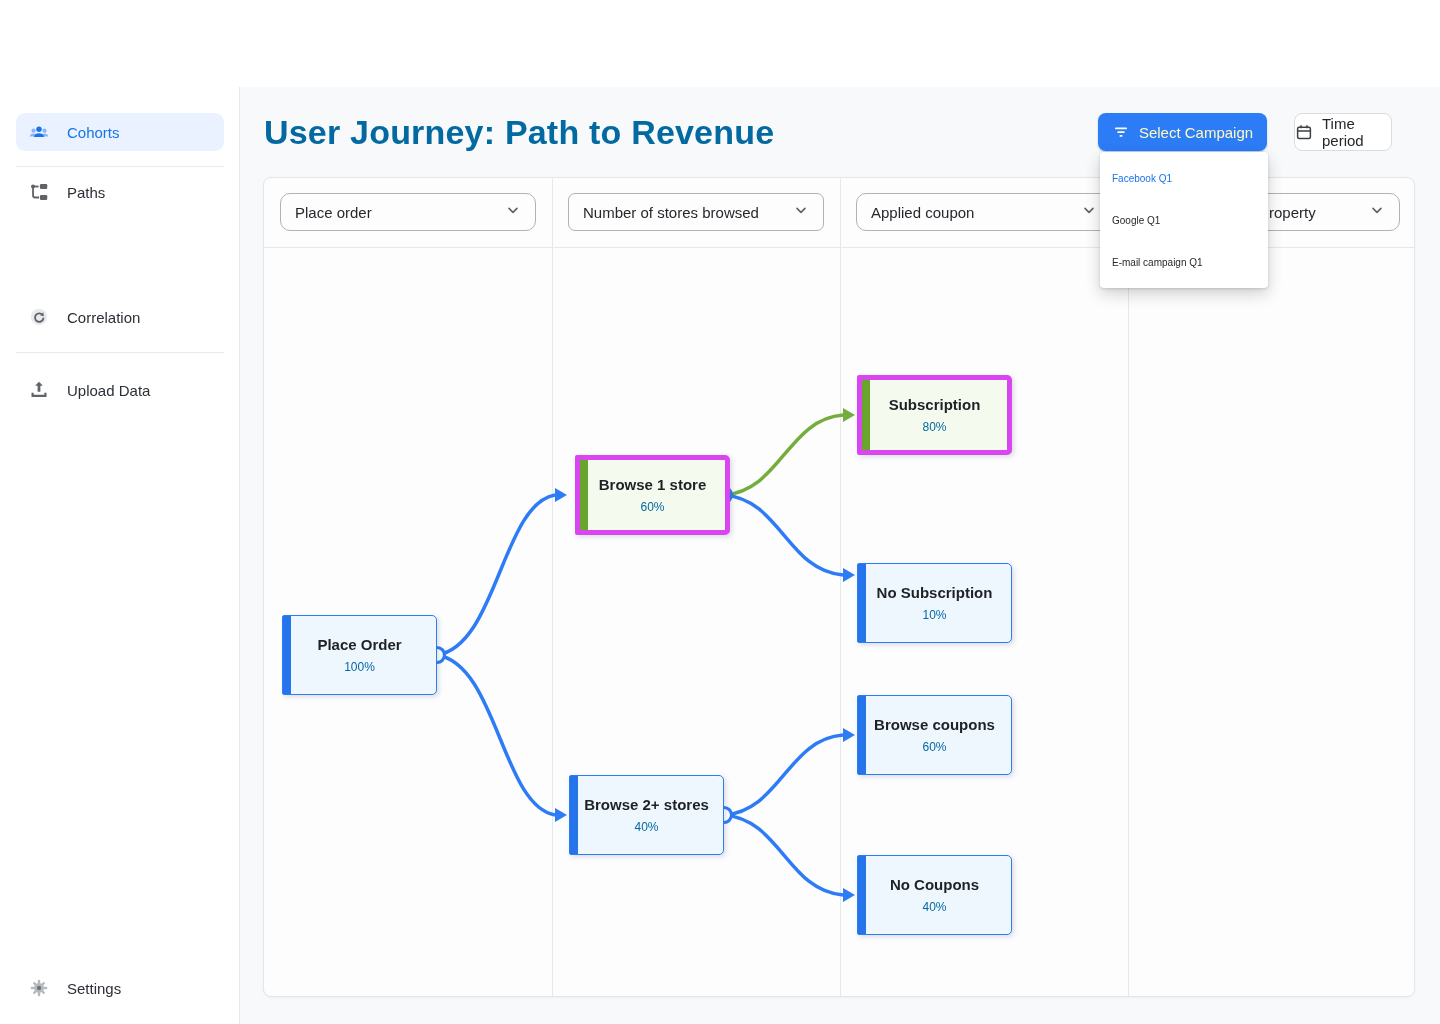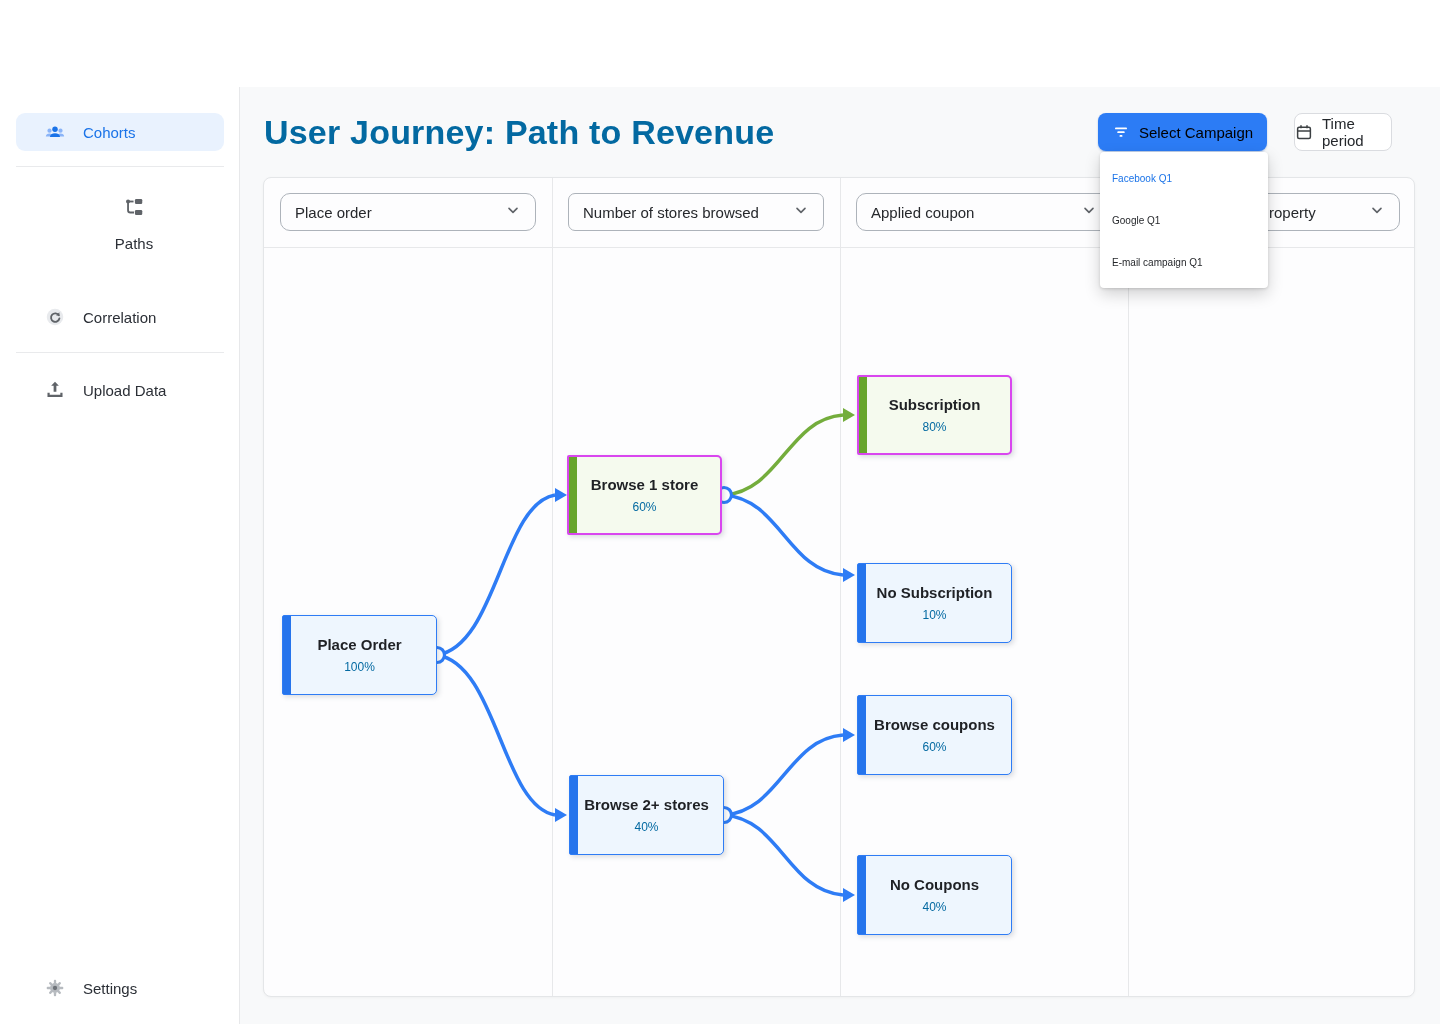--- a/index.html
+++ b/index.html
@@ -4,36 +4,36 @@
 <style>
   * { margin:0; padding:0; box-sizing:border-box; }
   html,body { width:1440px; height:1024px; overflow:hidden;
     font-family:"Liberation Sans","DejaVu Sans",sans-serif; background:#fff; }
 
   .topbar { position:absolute; left:0; top:0; width:1440px; height:87px; background:#fff; }
 
   .sidebar { position:absolute; left:0; top:87px; width:240px; height:937px;
     background:#fff; border-right:1px solid #e7e8ea; }
   .side-item { position:absolute; left:16px; width:208px; height:38px;
-    display:flex; align-items:center; gap:17px; padding-left:28px;
+    display:flex; align-items:center; gap:17px; padding-left:12px;
     border-radius:9px; cursor:pointer; }
   .side-item .lbl { font-size:15px; font-weight:500; color:#2b2f36; }
   .side-item.active { background:#e9f2fe; }
   .side-item.active .lbl { color:#1a73e8; }
   .side-divider { position:absolute; left:16px; width:208px; height:1px; background:#e9eaec; }
   .side-icon { width:22px; height:22px; display:flex; align-items:center; justify-content:center; }
 
   .main { position:absolute; left:240px; top:87px; width:1200px; height:937px; background:#f8f9fa; }
 
   .page-title { position:absolute; left:24px; top:26px; font-size:34px;
     font-weight:700; color:#0369a1; letter-spacing:.2px; }
 
   .btn { position:absolute; top:26px; height:38px; display:flex; align-items:center;
     gap:9px; border-radius:8px; font-size:15px; font-weight:500; cursor:pointer; }
-  .btn-primary { left:858px; width:169px; background:#2c7cf5; color:#000000;
+  .btn-primary { left:858px; width:169px; background:#2c7cf5; color:#fef9c3;
     justify-content:center; box-shadow:0 1px 2px rgba(38,97,191,.35); }
   .btn-secondary { left:1054px; width:98px; background:#fff; color:#24272b;
     border:1px solid #dadce0; justify-content:center; }
 
   .panel { position:absolute; left:23px; top:90px; width:1152px; height:820px;
     background:#fdfdfe; border:1px solid #e4e6e8; border-radius:8px;
     box-shadow:0 1px 3px rgba(0,0,0,.04); }
   .col-border { position:absolute; top:0; width:1px; height:818px; background:#e7e8ea; }
   .hdr-border { position:absolute; left:0; top:69px; width:1150px; height:1px; background:#e7e8ea; }
 
@@ -48,25 +48,25 @@
   .flow svg.edges { position:absolute; left:0; top:0; }
 
   .node { position:absolute; width:155px; height:80px; border-radius:2px 5px 5px 2px;
     display:flex; flex-direction:column; align-items:center; justify-content:center;
     gap:7px; cursor:pointer; box-shadow:2px 2px 5px rgba(60,70,90,.18); }
   .node .bar { position:absolute; left:0; top:0; width:8px; height:100%; }
   .node .nt { font-size:15px; font-weight:700; color:#1f2125; }
   .node .nv { font-size:12px; color:#0369a1; }
   .node-blue { background:#eef6fe; border:1px solid #2e7cf5; }
   .node-blue .bar { background:#2574ec; }
-  .node-green { background:#f5faee; border:2px solid #d946ef; }
+  .node-green { background:#f5faee; border:5px solid #d946ef; }
   .node-green .bar { background:#67a52c; }
 
   .n1 { left:18px;  top:367px; }
-  .n2 { left:303px; top:207px; }
+  .n2 { left:311px; top:207px; }
   .n3 { left:305px; top:527px; }
   .n4 { left:593px; top:127px; }
   .n5 { left:593px; top:287px;margin-top:28px; }
   .n6 { left:593px; top:447px; }
   .n7 { left:593px; top:607px; }
 
   .dropdown { position:absolute; left:860px; top:65px; width:168px; background:#fff;
     border-radius:4px; box-shadow:0 1px 3px rgba(0,0,0,.14), 0 6px 16px rgba(0,0,0,.18);
     padding:5px 0; z-index:50; }
   .dd-item { height:42px; display:flex; align-items:center; padding-left:12px;
@@ -89,21 +89,21 @@
         <path d="M14 17c0-2 1.8-3.3 4-3.3S22 15 22 17z" fill="#8ab4f8"></path>
         <circle cx="12" cy="9" r="3" fill="#1a73e8"></circle>
         <path d="M6.5 17.5c0-2.6 2.4-4.2 5.5-4.2s5.5 1.6 5.5 4.2z" fill="#1a73e8"></path>
       </svg>
     </span>
     <span class="lbl">Cohorts</span>
   </div>
 
   <div class="side-divider" style="top:79px;"></div>
 
-  <div class="side-item" style="top:109px;flex-direction:column;">
+  <div class="side-item" style="top:86px;">
     <span class="side-icon">
       <svg width="22" height="22" viewBox="0 0 24 24" fill="none">
         <circle cx="5.5" cy="6" r="2.2" fill="#5f6368"></circle>
         <path d="M5.5 7v8.5a2.5 2.5 0 0 0 2.5 2.5h4" stroke="#5f6368" stroke-width="2" fill="none"></path>
         <path d="M5.5 6h6" stroke="#5f6368" stroke-width="2"></path>
         <rect x="13" y="3.2" width="8" height="5.6" rx="1.4" fill="#5f6368"></rect>
         <rect x="13" y="15.2" width="8" height="5.6" rx="1.4" fill="#5f6368"></rect>
       </svg>
     </span>
     <span class="lbl">Paths</span>

